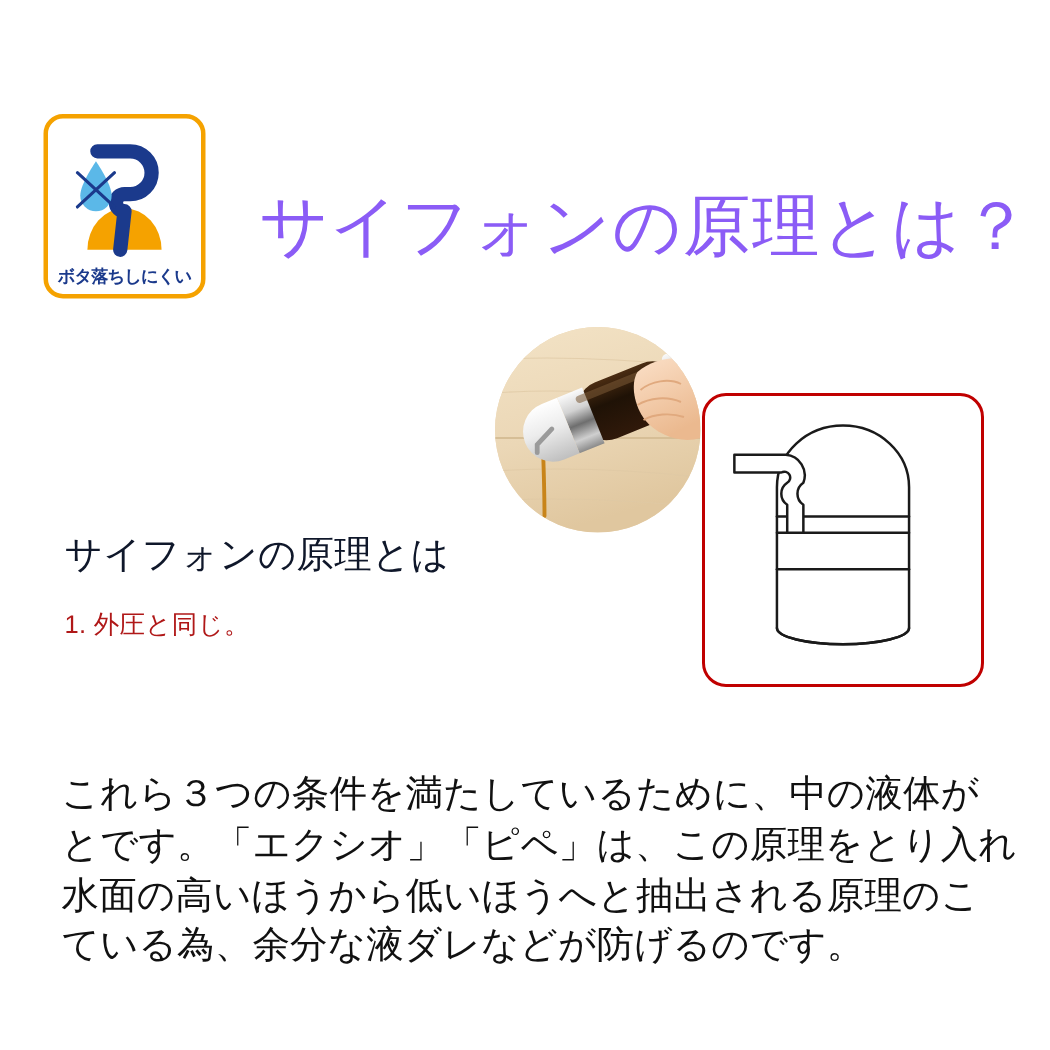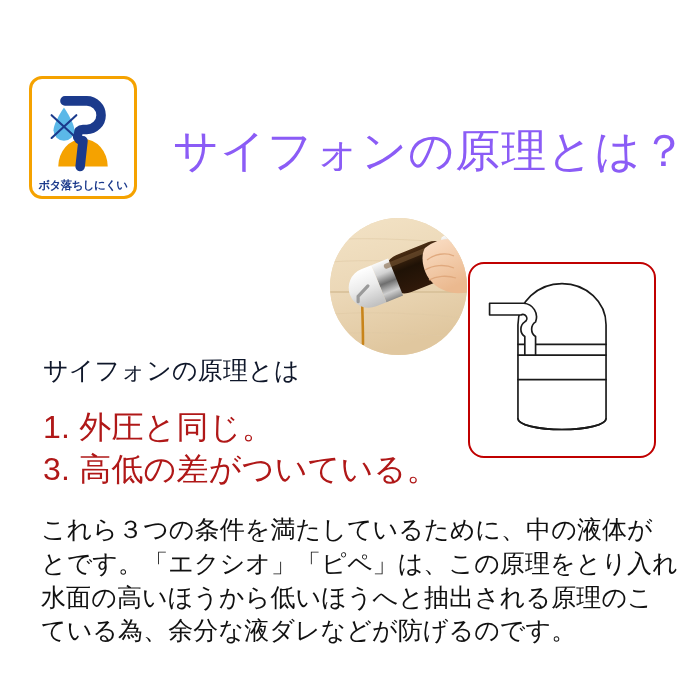--- a/index.html
+++ b/index.html
@@ -125,21 +125,21 @@
     margin-top: 20px;
   }
   #intro-text .ln { display: block; white-space: nowrap; }
 
   #condition-list {
     position: absolute;
     left: 43px;
     top: 406px;
     width: 360px;
     color: #B01818;
-    font-size: 32px;
+    font-size: 17px;
     line-height: 1.32;
     letter-spacing: 0.2px;
   }
   #condition-list .cond { display: block; white-space: nowrap; }
 
   #closing-text {
     position: absolute;
     left: 41px;
     top: 513px;
     width: 625px;
@@ -261,21 +261,20 @@
       </g>
     </svg>
   </div>
 
   <div id="intro-text">
     <span class="ln">サイフォンの原理とは</span>
   </div>
 
   <div id="condition-list">
     <span class="cond">1. 外圧と同じ。</span>
-    <span class="cond">3. 高低の差がついている。</span>
   </div>
 
   <div id="closing-text">
     <span class="ln">これら３つの条件を満たしているために、中の液体が</span>
     <span class="ln">とです。「エクシオ」「ピペ」は、この原理をとり入れ</span>
     <span class="ln">水面の高いほうから低いほうへと抽出される原理のこ</span>
     <span class="ln">ている為、余分な液ダレなどが防げるのです。</span>
   </div>
 
 </div>

